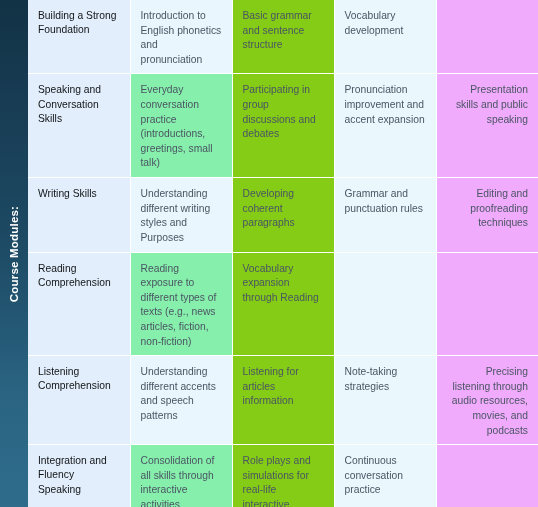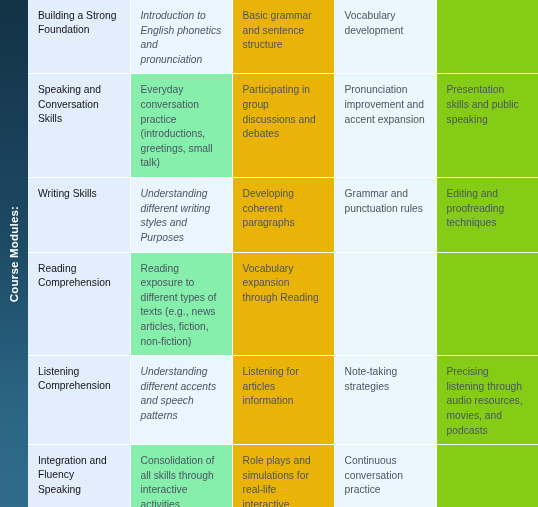--- a/index.html
+++ b/index.html
@@ -69,26 +69,26 @@
   table.matrix tr:last-child td {
     border-bottom: none;
   }
   table.matrix td:last-child {
     border-right: none;
   }
 
   
   td.c0 { background: #e2eefb; font-weight: bold; color: #121417; font-size: 10.3px; }
   td.c1 { background: #eaf7fd; }
-  td.c2 { background: #eab308; margin-top: 48px; }
+  td.c2 { background: #84cc16; margin-top: 48px; }
   td.c3 { background: #eaf7fd; margin-top: 18px; }
-  td.c4 { background: #84cc16; }
-
-  
-  tr.r0 td.c1, tr.r2 td.c1, tr.r4 td.c1, tr.r6 td.c1 { background: #e9f6fd; font-style: italic; }
+  td.c4 { background: #f0abfc; text-align: right; }
+
+  
+  tr.r0 td.c1, tr.r2 td.c1, tr.r4 td.c1, tr.r6 td.c1 { background: #e9f6fd; }
   tr.r1 td.c1, tr.r3 td.c1, tr.r5 td.c1 { background: #86efac; }
 
   .cell-text {
     display: block;
     white-space: pre-line;
   }
   td.c0 .cell-text {
     color: #121417;
     font-weight: normal;
     line-height: 1.38;

